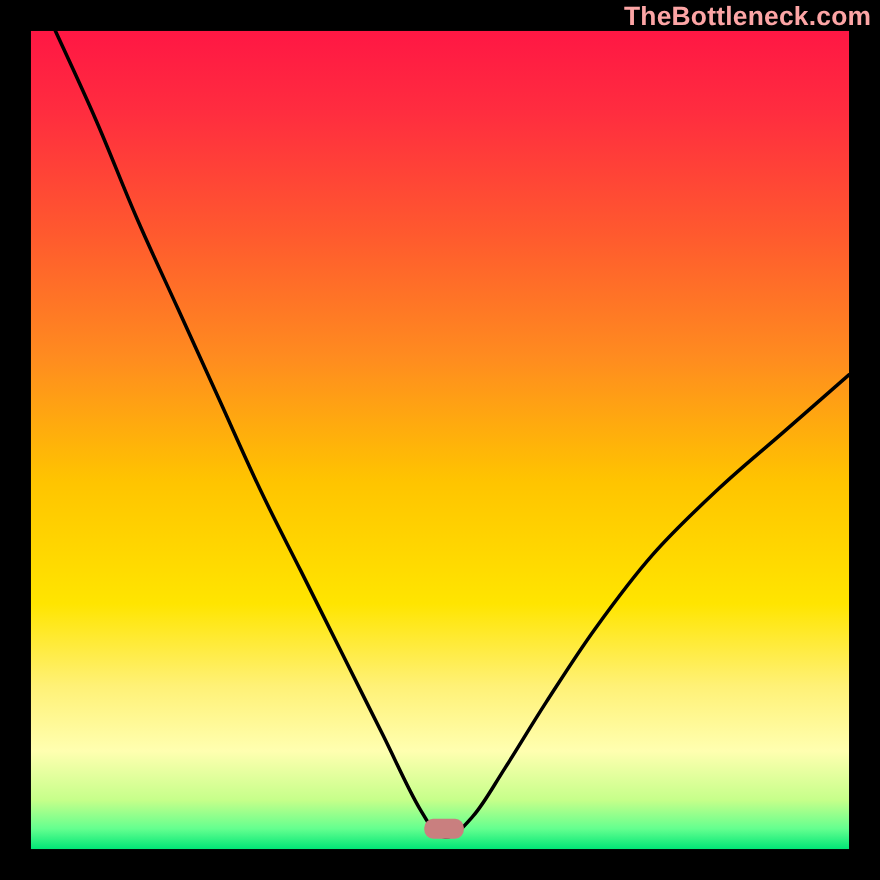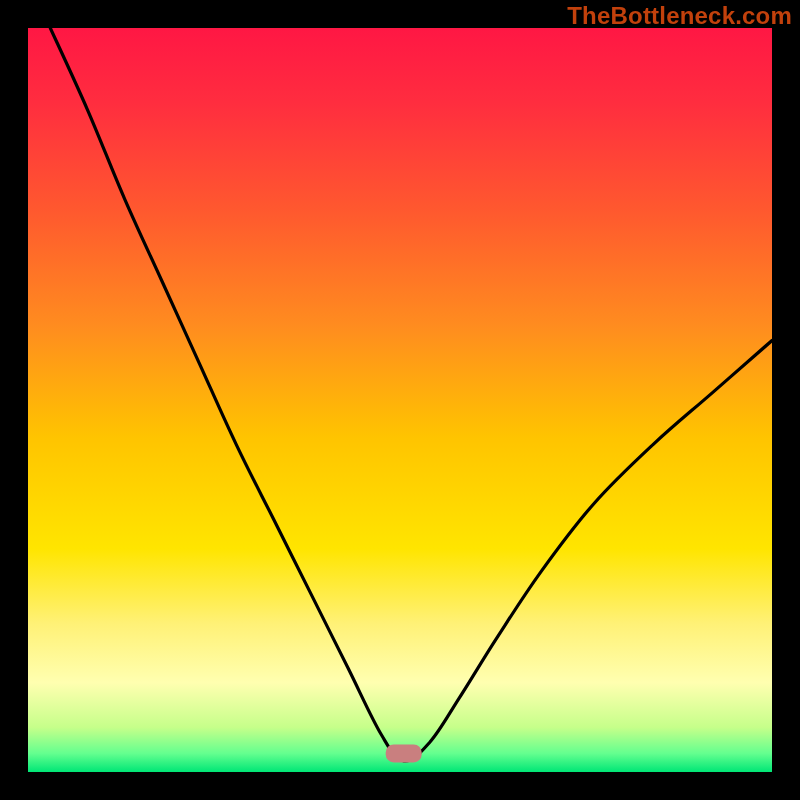--- a/index.html
+++ b/index.html
@@ -16,21 +16,21 @@
     height: 800px;
     background: #000;
   }
   .watermark {
     position: absolute;
     top: 2px;
     right: 8px;
     font-family: Arial, Helvetica, sans-serif;
     font-size: 24px;
     font-weight: bold;
-    color: #c2410c;
+    color: #fca5a5;
     letter-spacing: 0.2px;
     z-index: 10;
     user-select: none;
   }
   svg.plot {
     position: absolute;
     left: 28px;
     top: 28px;
     width: 744px;
     height: 744px;

